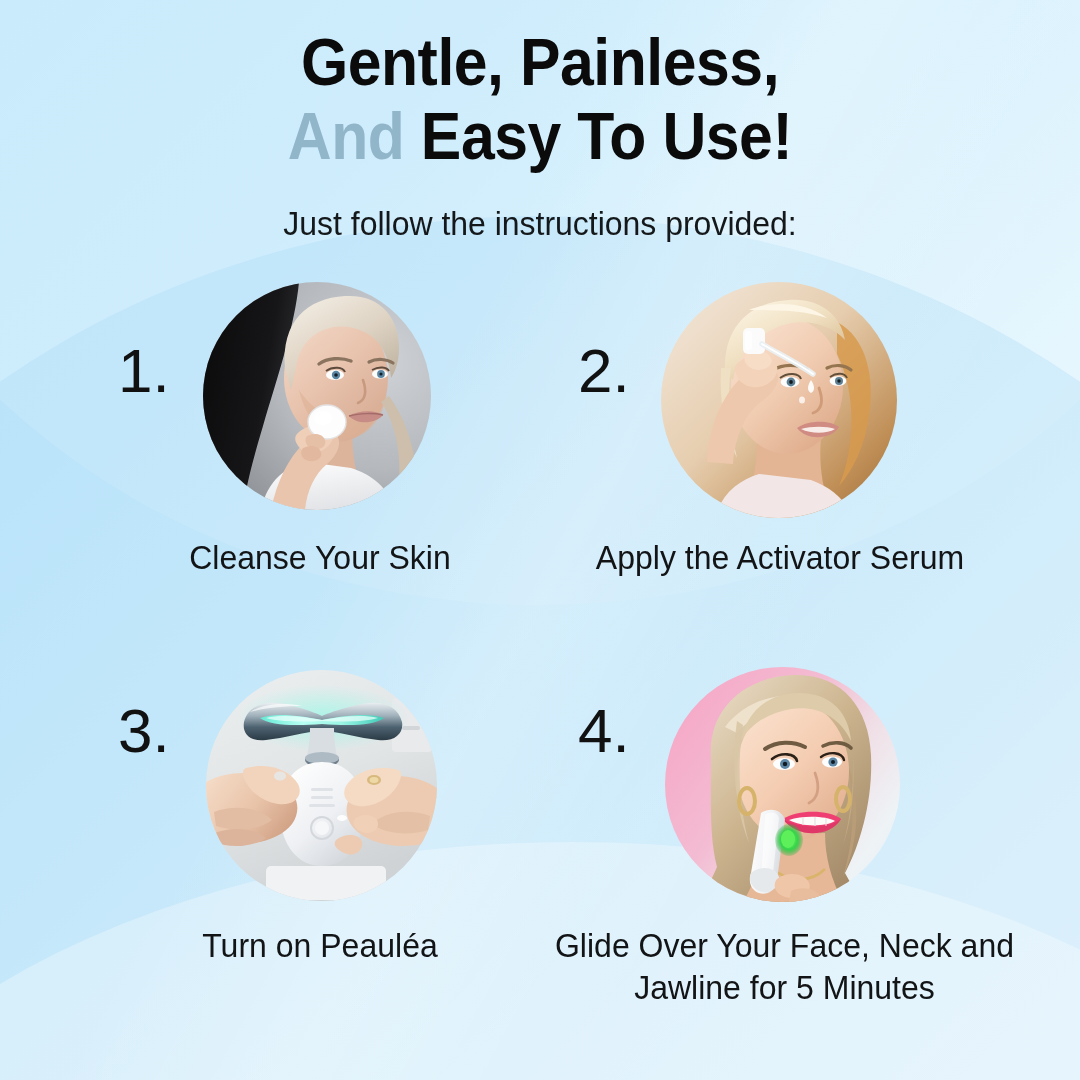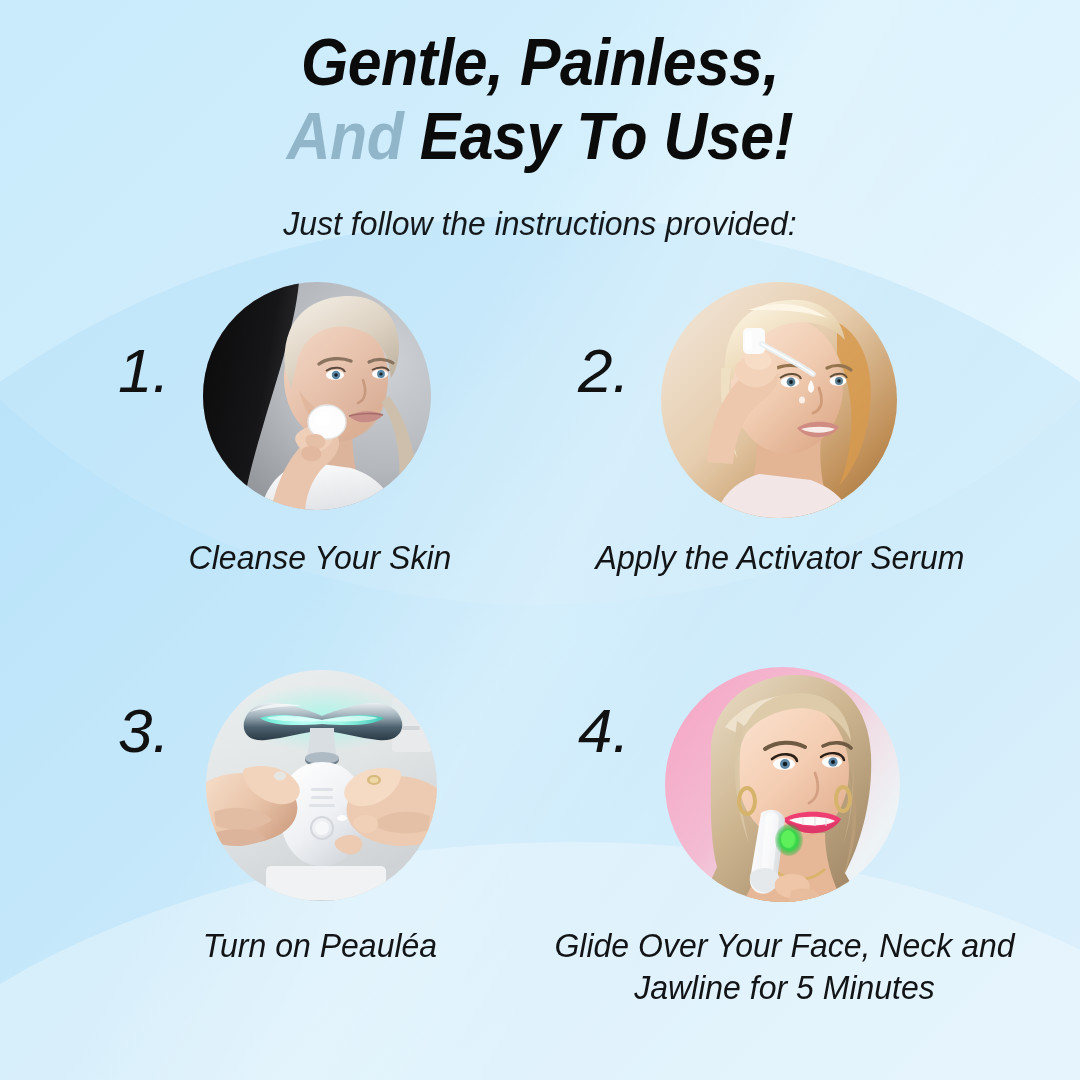--- a/index.html
+++ b/index.html
@@ -50,21 +50,21 @@
   }
   .bg-wave-low {
     position:absolute;
     left:-22%; top:78%;
     width:150%; height:90%;
     border-radius:50%;
     background:rgba(255,255,255,0.30);
   }
 
   
-  .page { position:absolute; inset:0;font-style:italic; }
+  .page { position:absolute; inset:0; }
 
   .headline {
     position:absolute;
     left:0; right:0; top:26px;
     text-align:center;
     font-size:66px;
     font-weight:bold;
     line-height:1.12;
     letter-spacing:-0.5px;
     color:#0b0b0b;

